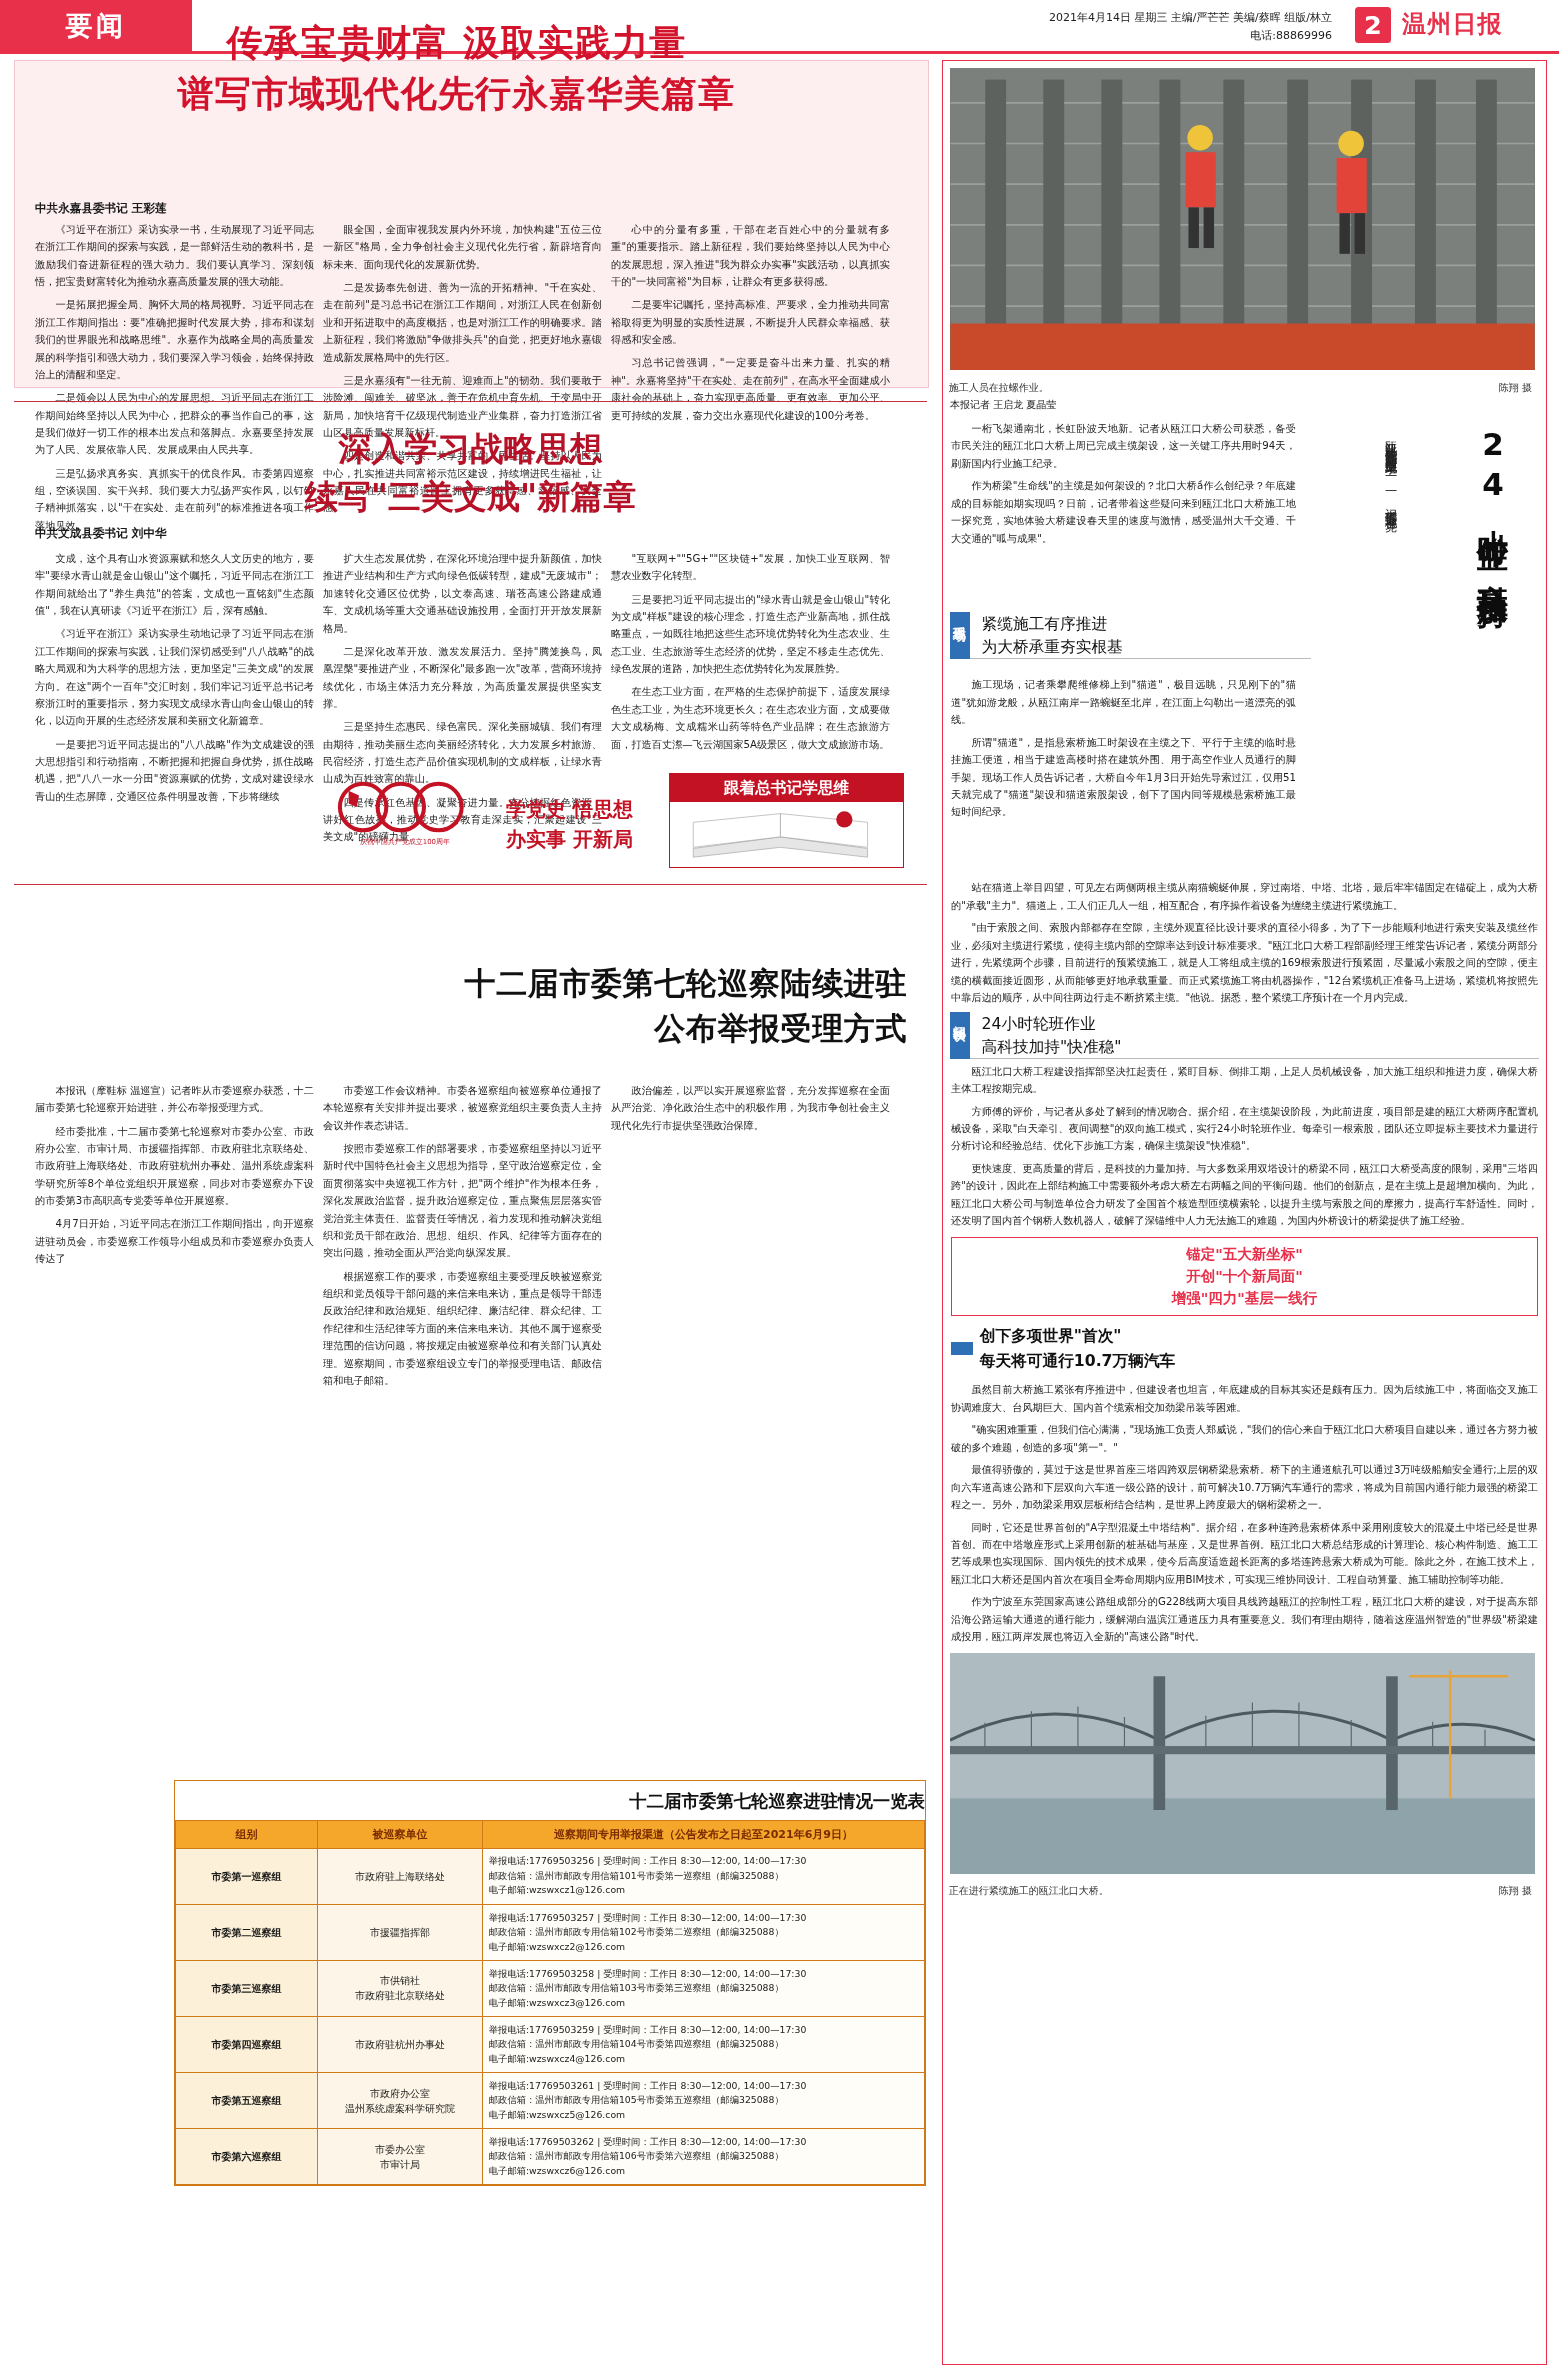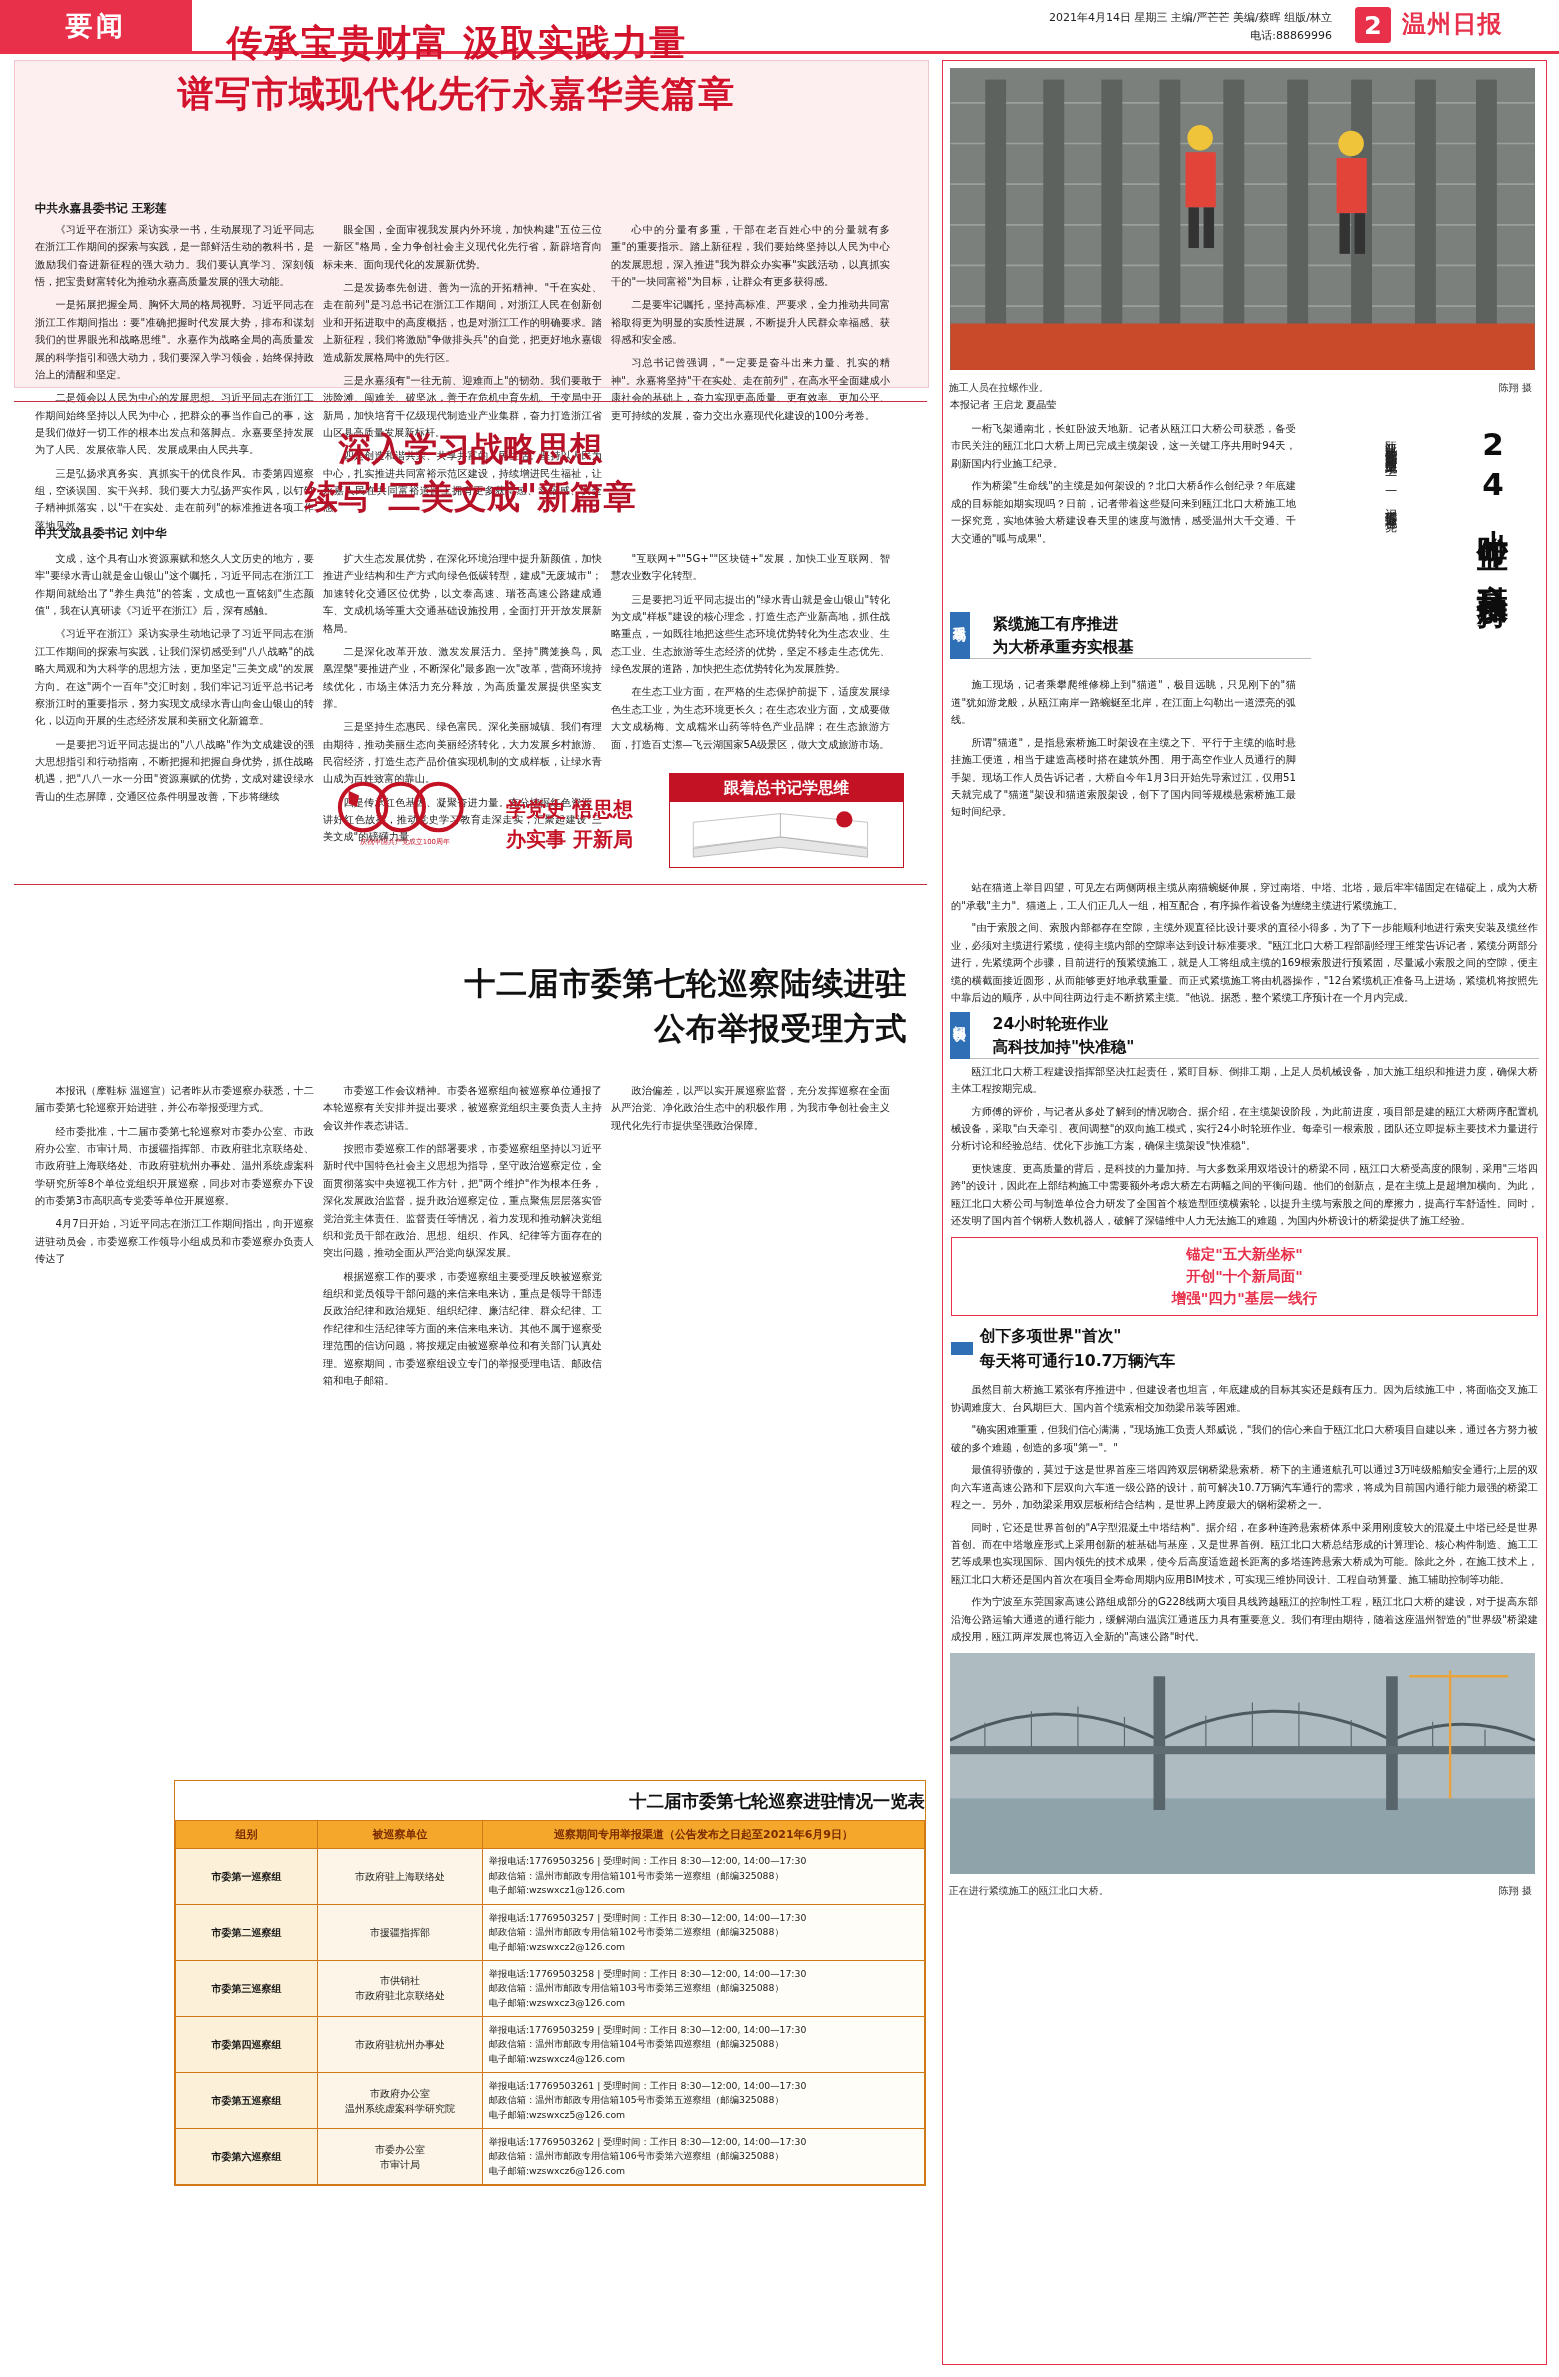--- a/index.html
+++ b/index.html
@@ -41,21 +41,21 @@
 
   
   .rightcol{position:absolute;left:942px;top:60px;width:603px;height:2303px;border:1.7px solid #e8304a;background:#fff;}
   .photo{background:linear-gradient(180deg,#8d8f8c 0%,#6f7370 35%,#565a57 100%);position:relative;overflow:hidden;}
   .cap{font-size:10px;color:#333;padding:3.5px 5.8px 1.2px;}
   .rbyline{font-size:10px;padding:2.3px 7px;}
   .vtitle{position:absolute;font-size:31px;font-weight:bold;color:#0d0d0d;line-height:36px;writing-mode:vertical-rl;text-orientation:upright;letter-spacing:3.5px;}
   .vsub{position:absolute;font-size:12.2px;color:#222;writing-mode:vertical-rl;text-orientation:upright;line-height:20px;letter-spacing:1.2px;}
   .sechead{display:flex;align-items:stretch;margin:5.8px 7px 3.5px;}
   .sechead .tag{background:#2f6fb5;color:#fff;font-size:12.8px;font-weight:bold;writing-mode:vertical-rl;text-orientation:upright;padding:3.5px 2.3px;letter-spacing:1.2px;line-height:15px;}
-  .sechead .txt{flex:1;padding-left:23px;font-size:15.7px;font-weight:bold;line-height:23px;color:#111;border-bottom:1.2px solid #bbb;}
+  .sechead .txt{flex:1;padding-left:12px;font-size:15.7px;font-weight:normal;line-height:23px;color:#111;border-bottom:1.2px solid #bbb;}
   .rbody{font-size:10.2px;line-height:17.4px;text-align:justify;padding:0 8.1px;}
   .rbody p{margin:0 0 5.2px 0;text-indent:2em;}
   .redbox{margin:7px 8.1px;border:1.2px solid #e8304a;padding:5.8px 7px;text-align:center;}
   .redbox div{color:#e8304a;font-weight:bold;font-size:14.5px;line-height:22px;}
   .panbox{display:flex;align-items:center;margin:8.1px;}
   .panbox .tag{background:#2f6fb5;color:#fff;font-size:12.8px;font-weight:bold;writing-mode:vertical-rl;text-orientation:upright;padding:4.7px 2.3px;letter-spacing:1.2px;}
   .panbox .txt{flex:1;padding-left:7px;font-size:15.7px;font-weight:bold;line-height:24.4px;color:#111;}
 
   
   .logobox{position:absolute;left:337px;top:779px;width:326px;height:87px;}

